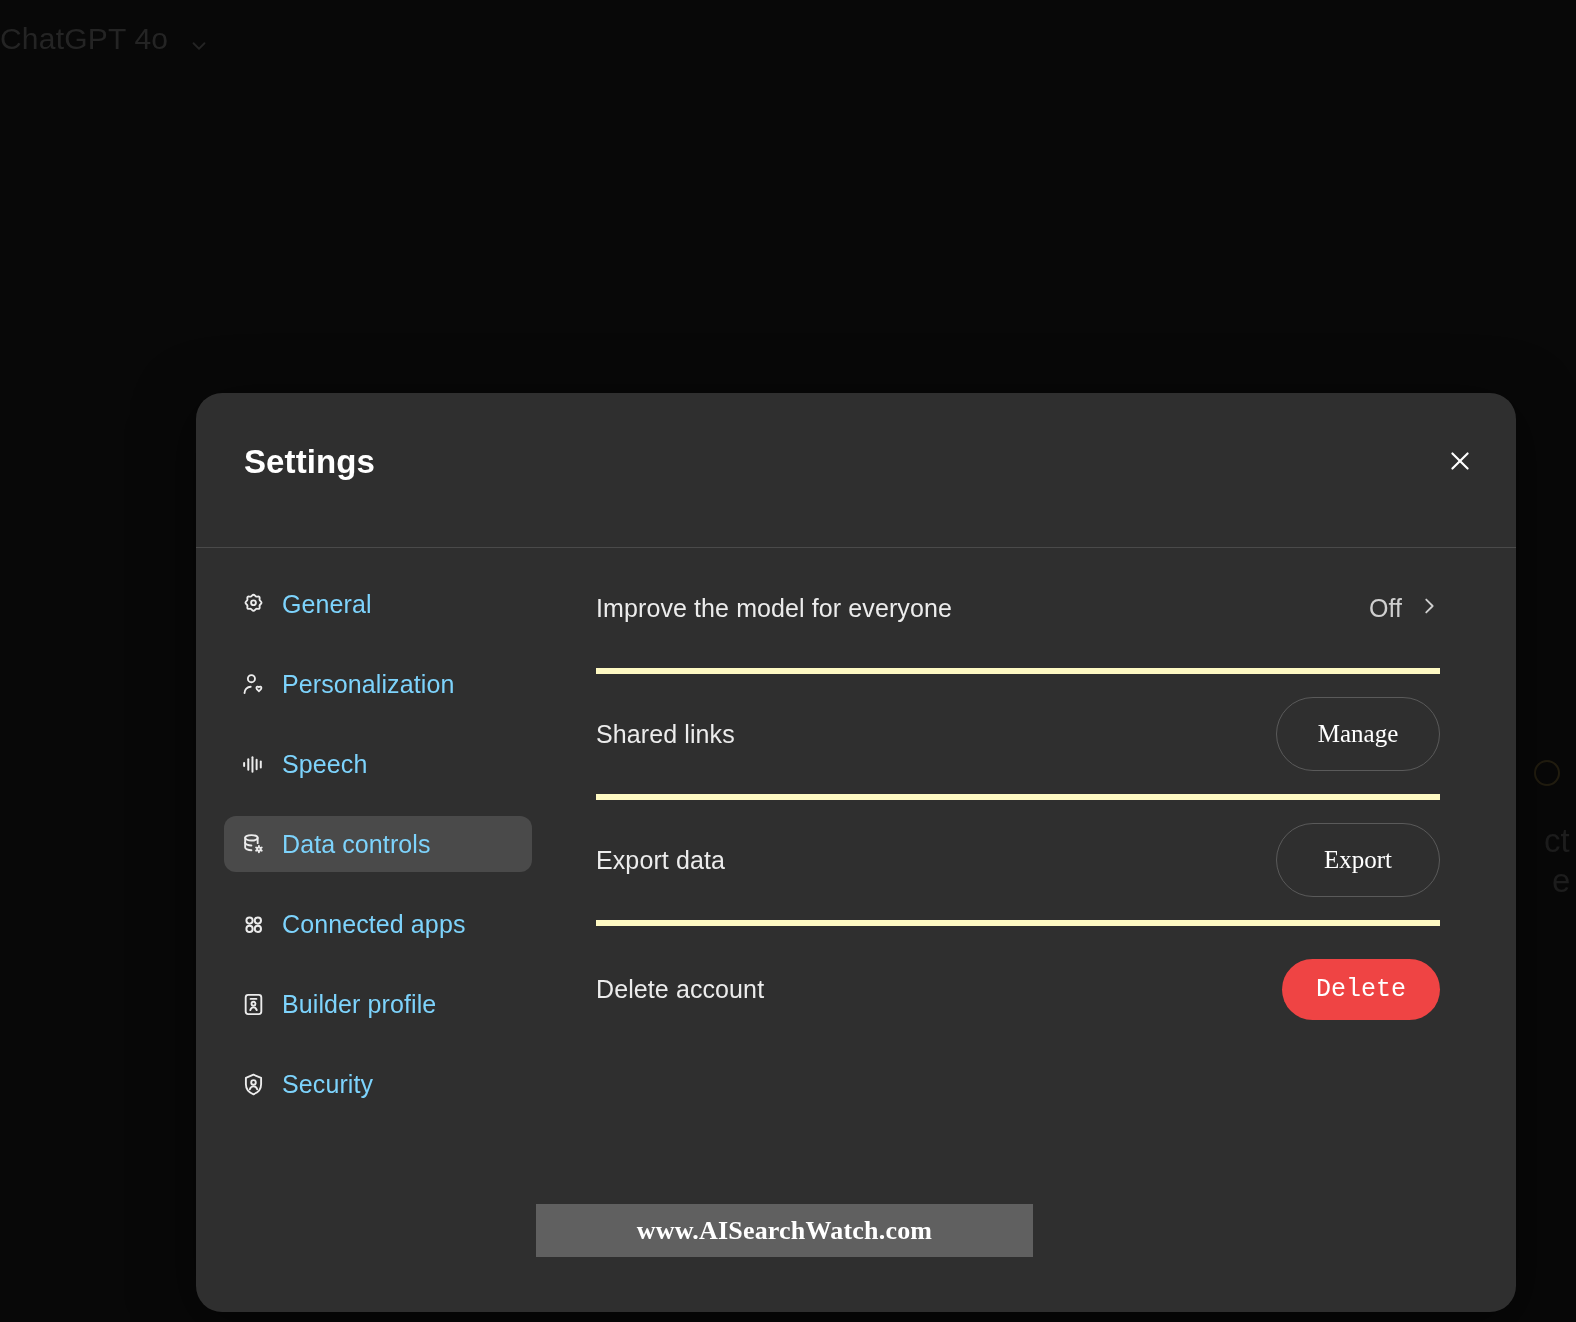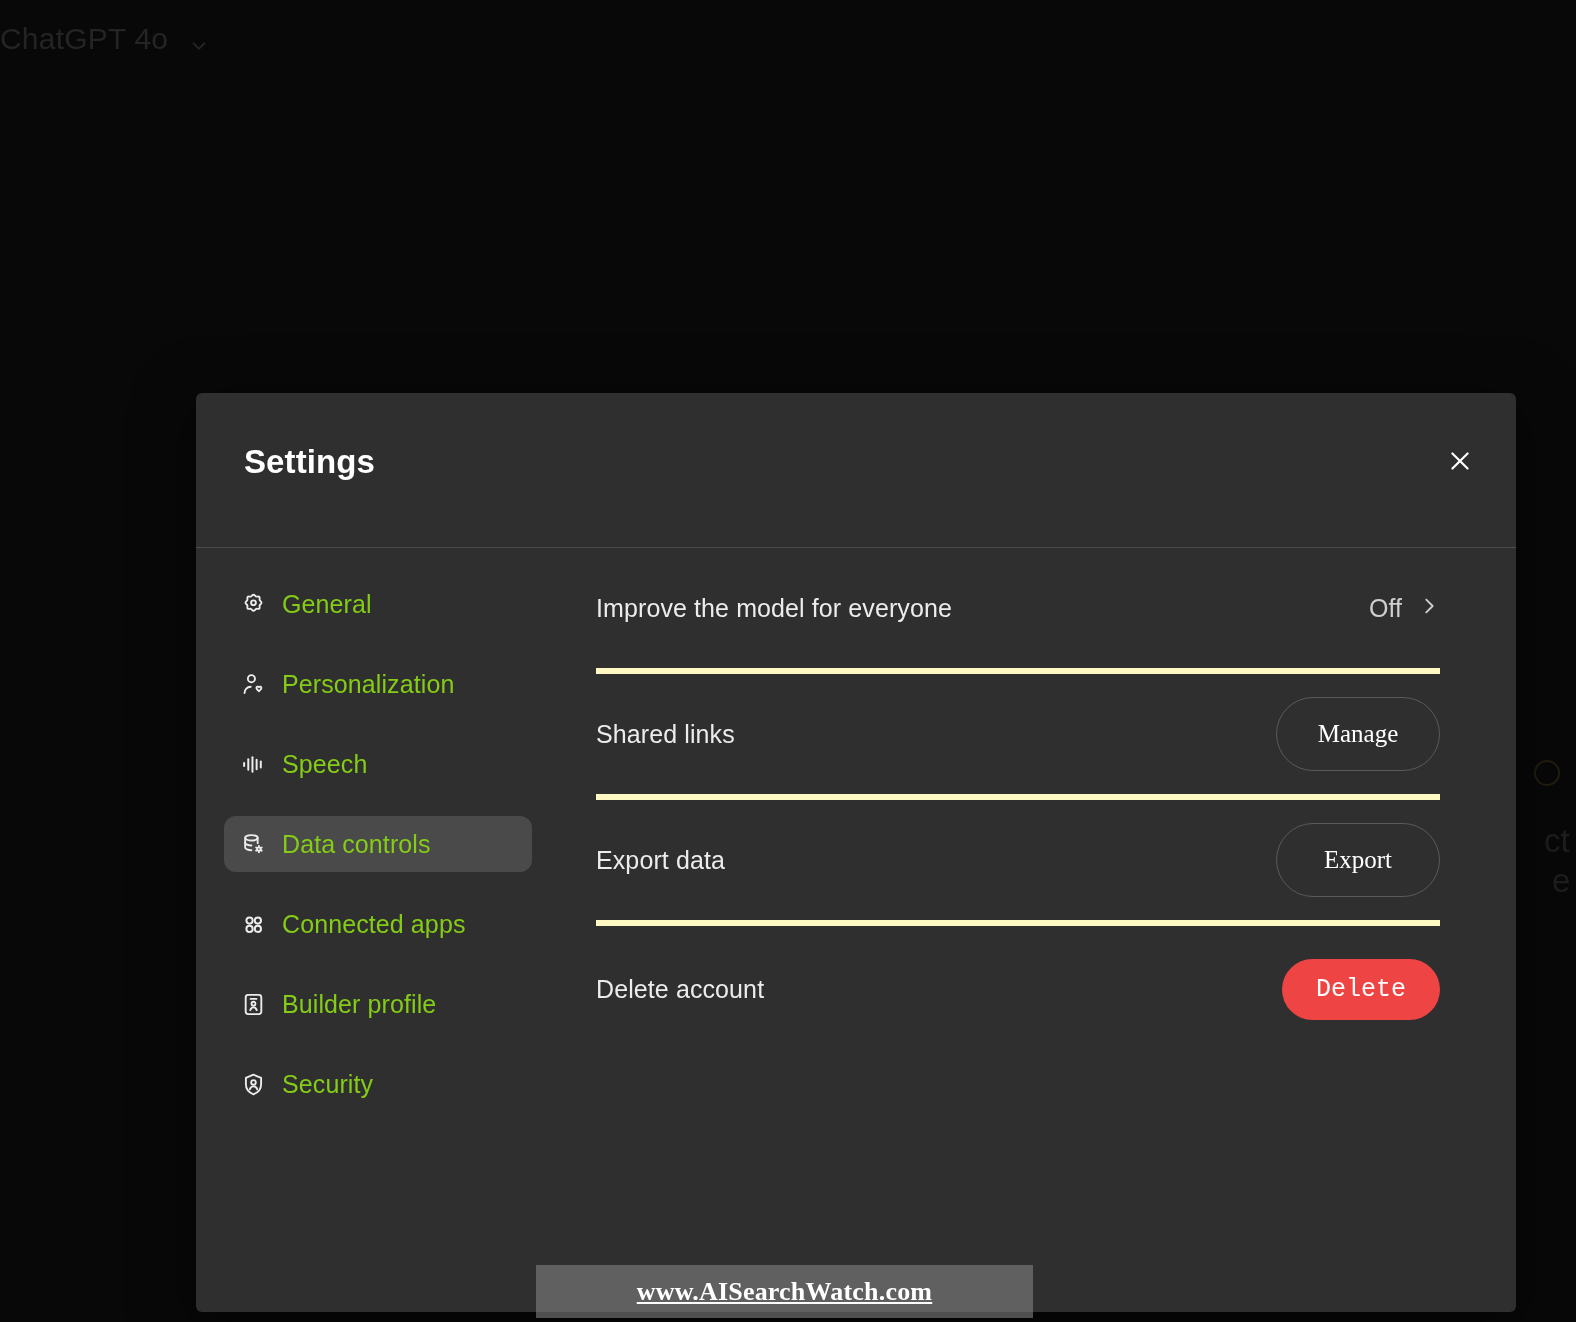--- a/index.html
+++ b/index.html
@@ -55,21 +55,21 @@
   }
 
   
   .modal {
     position: absolute;
     left: 196px;
     top: 393px;
     width: 1320px;
     height: 919px;
     background: #2f2f2f;
-    border-radius: 6px;
+    border-radius: 26px;
     overflow: hidden;
     box-shadow: 0 12px 60px rgba(0,0,0,.55);
   }
   .modal-header {
     position: relative;
     height: 155px;
     border-bottom: 1px solid #4a4a4a;
   }
   .modal-title {
     position: absolute;
@@ -124,21 +124,21 @@
     width: 26px;
     height: 26px;
     flex-shrink: 0;
     display: flex;
     align-items: center;
     justify-content: center;
   }
   .nav-item .ico svg { display:block; }
   .nav-label {
     font-size: 25px;
-    color: #84cc16;
+    color: #7dd3fc;
     white-space: nowrap;
     letter-spacing: .1px;
   }
 
   
   .content {
     flex: 1;
     padding: 0 76px 0 40px;
   }
   .row {
@@ -186,33 +186,32 @@
     color: #ffffff;
     font-size: 25px;
     font-family: Liberation Mono, monospace;
     cursor: pointer;
   }
 
   
   .watermark {
     position: absolute;
     left: 536px;
-    top: 1265px;
+    top: 1204px;
     width: 497px;
     height: 53px;
     background: rgba(128,128,128,.62);
     display: flex;
     align-items: center;
     justify-content: center;
     font-family: "Liberation Serif", serif;
     font-weight: 700;
     font-size: 26px;
     color: #ffffff;
     letter-spacing: .2px;
-    text-decoration: underline;
   }
 </style>
 </head>
 <body>
 
 <div id="root">
 
   <div class="bg-model-switcher">
     <span>ChatGPT 4o</span>
     <span class="chev">

